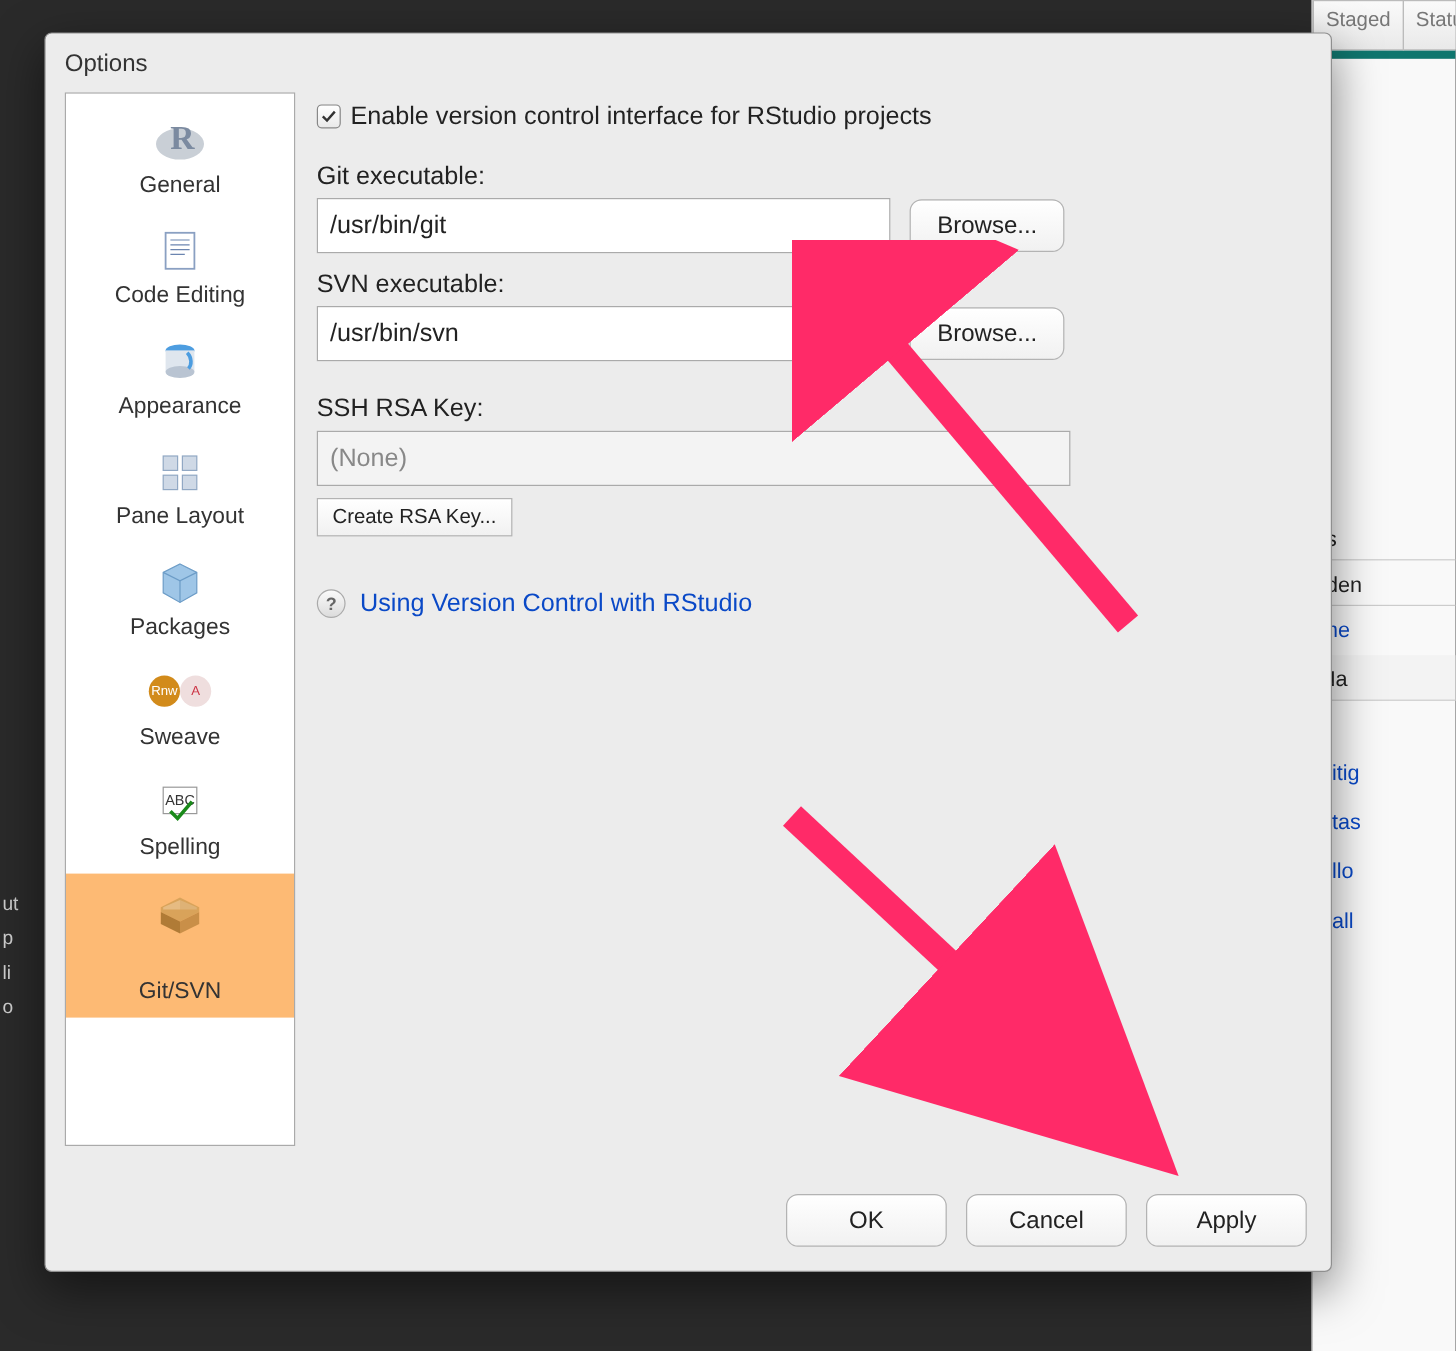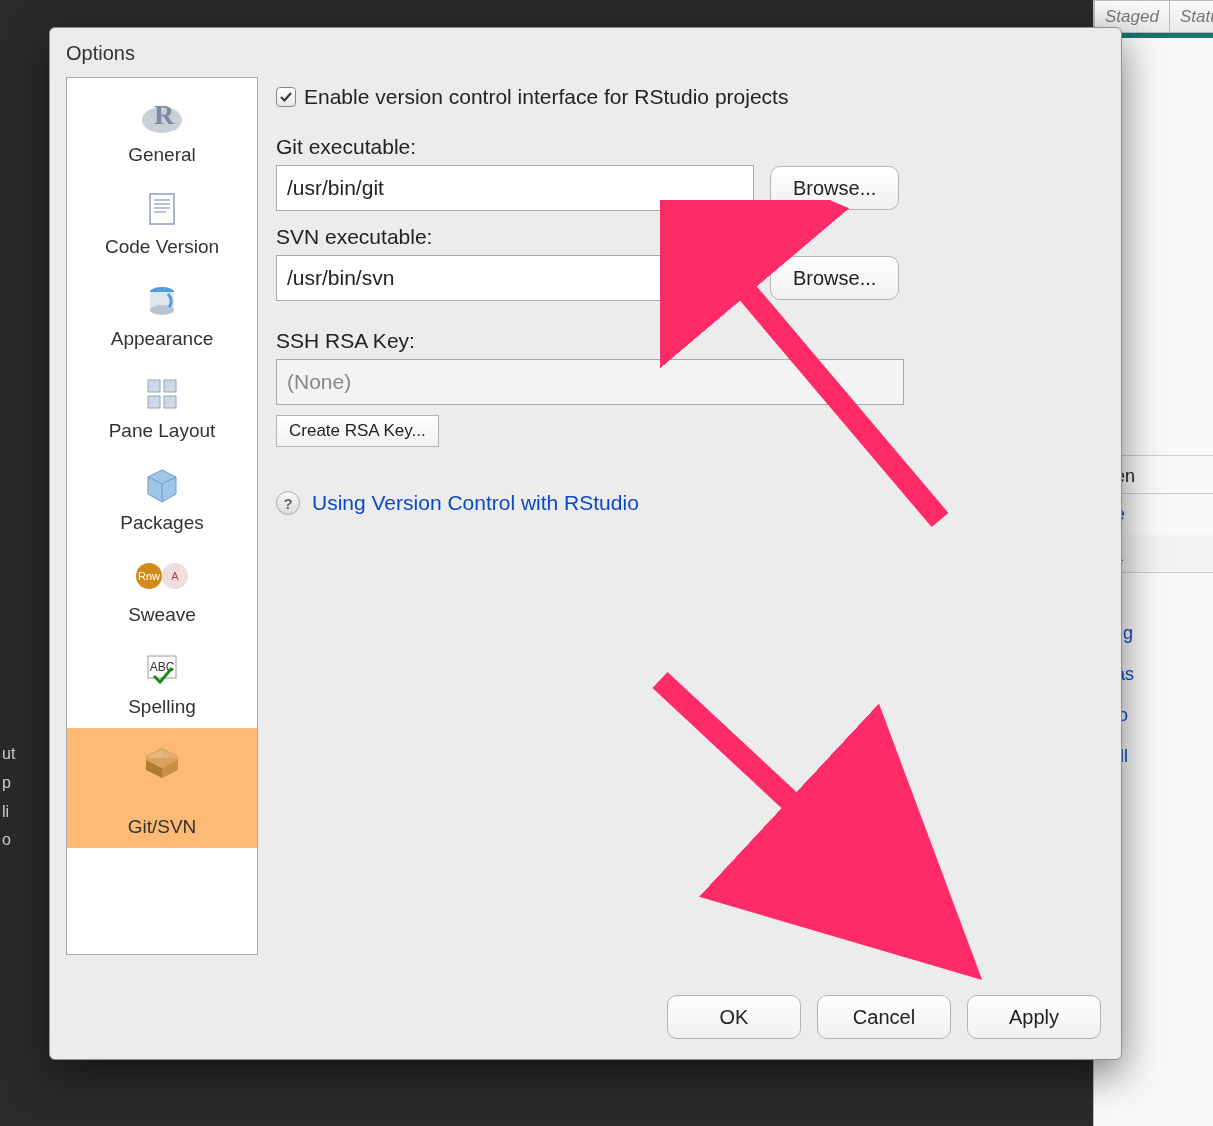--- a/index.html
+++ b/index.html
@@ -20,23 +20,22 @@
     right: 0;
     width: 120px;
     height: 100%;
     background: #f9f9f9;
     border-left: 1px solid #bbb;
     font-size: 17px;
     color: #333;
   }
   .bg-tabs {
     display: flex;
-    border-bottom: 5px solid #0f766e;
-    height: 38px;
-    font-style: italic;
+    border-bottom: 7px solid #0f766e;
+    height: 49px;
   }
   .bg-tab {
     padding: 6px 10px;
     border: 1px solid #bbb;
     background: linear-gradient(#fafafa,#e9e9e9);
     margin-right: -1px;
     color: #777;
     font-size: 17px;
   }
   .bg-row {
@@ -62,21 +61,21 @@
     font-family: Liberation Sans, sans-serif;
     font-size: 16px;
     line-height: 1.8;
     padding-top: 100px;
   }
   .dark-left div { padding-left: 2px; }
 
   
   .dialog {
     position: absolute;
-    left: 49px;
+    left: 37px;
     top: 27px;
     width: 1073px;
     height: 1033px;
     background: #ececec;
     border: 1px solid #8f8f8f;
     border-radius: 6px;
     box-shadow: 0 14px 40px rgba(0,0,0,.5);
     display: flex;
     flex-direction: column;
   }
@@ -289,21 +288,21 @@
       <div class="cat">
         <div class="ic">
           <svg viewBox="0 0 44 44">
               <rect x="10" y="8" width="24" height="30" fill="#fff" stroke="#8aa0c2" stroke-width="1.5"></rect>
               <line x1="14" y1="14" x2="30" y2="14" stroke="#6b85b0"></line>
               <line x1="14" y1="18" x2="30" y2="18" stroke="#6b85b0"></line>
               <line x1="14" y1="22" x2="30" y2="22" stroke="#6b85b0"></line>
               <line x1="14" y1="26" x2="26" y2="26" stroke="#6b85b0"></line>
             </svg>
         </div>
-        <span>Code Version</span>
+        <span>Code Editing</span>
       </div>
       <div class="cat">
         <div class="ic">
           <svg viewBox="0 0 44 44">
               <ellipse cx="22" cy="14" rx="12" ry="5" fill="#4d9de0"></ellipse>
               <rect x="10" y="14" width="24" height="18" fill="#dfe6ee"></rect>
               <ellipse cx="22" cy="32" rx="12" ry="5" fill="#b9c4d2"></ellipse>
               <path d="M28 16c4 4 4 10 1 13" stroke="#4d9de0" stroke-width="3" fill="none"></path>
             </svg>
         </div>

